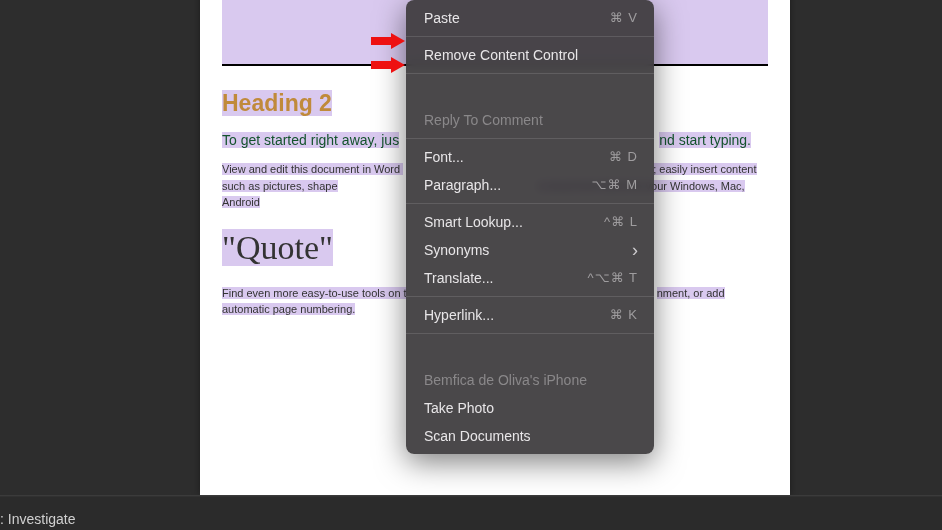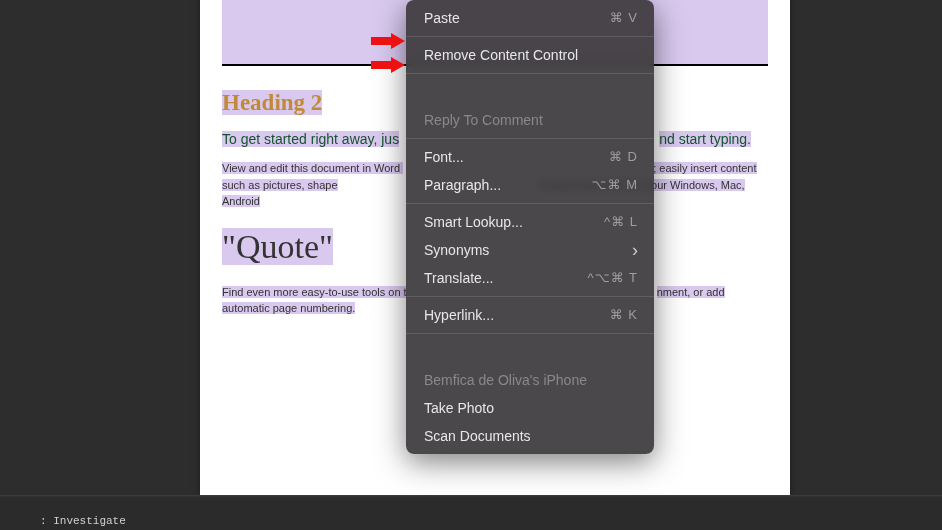--- a/index.html
+++ b/index.html
@@ -35,21 +35,21 @@
     box-decoration-break: clone;
     -webkit-box-decoration-break: clone;
   }
   .title-block {
     height: 74px;
     background: #d9c9ef;
     margin-bottom: 6px;
     border-bottom: 2px solid #000;
   }
   .heading2 {
-    font-family: Liberation Serif, serif;
+    font-family: Liberation Sans, sans-serif;
     font-weight: bold;
     font-size: 23px;
     color: #c08a3a;
     margin: 24px 0 12px 0;
   }
   .lead {
     font-family: Verdana, sans-serif;
     font-size: 14px;
     color: #14532d;
     line-height: 1.6;
@@ -141,23 +141,22 @@
     height: 34px;
     background: #2b2b2b;
     border-top: 1px solid #3b3b3b;
     box-shadow: inset 0 1px 0 rgba(255,255,255,0.03);
   }
   .statusbar .sbtext {
     position: absolute;
     left: 0;
     bottom: 3px;
     color: #d0d0d0;
-    font-size: 11px;
-    font-family: Liberation Mono, monospace;
-    margin-left: 40px;
+    font-size: 14px;
+    font-family: Liberation Sans, sans-serif;
   }
 </style>
 </head>
 <body>
 
 <div class="canvas">
 
   <div class="page">
     <div class="page-inner">
       <div class="title-block"></div>

